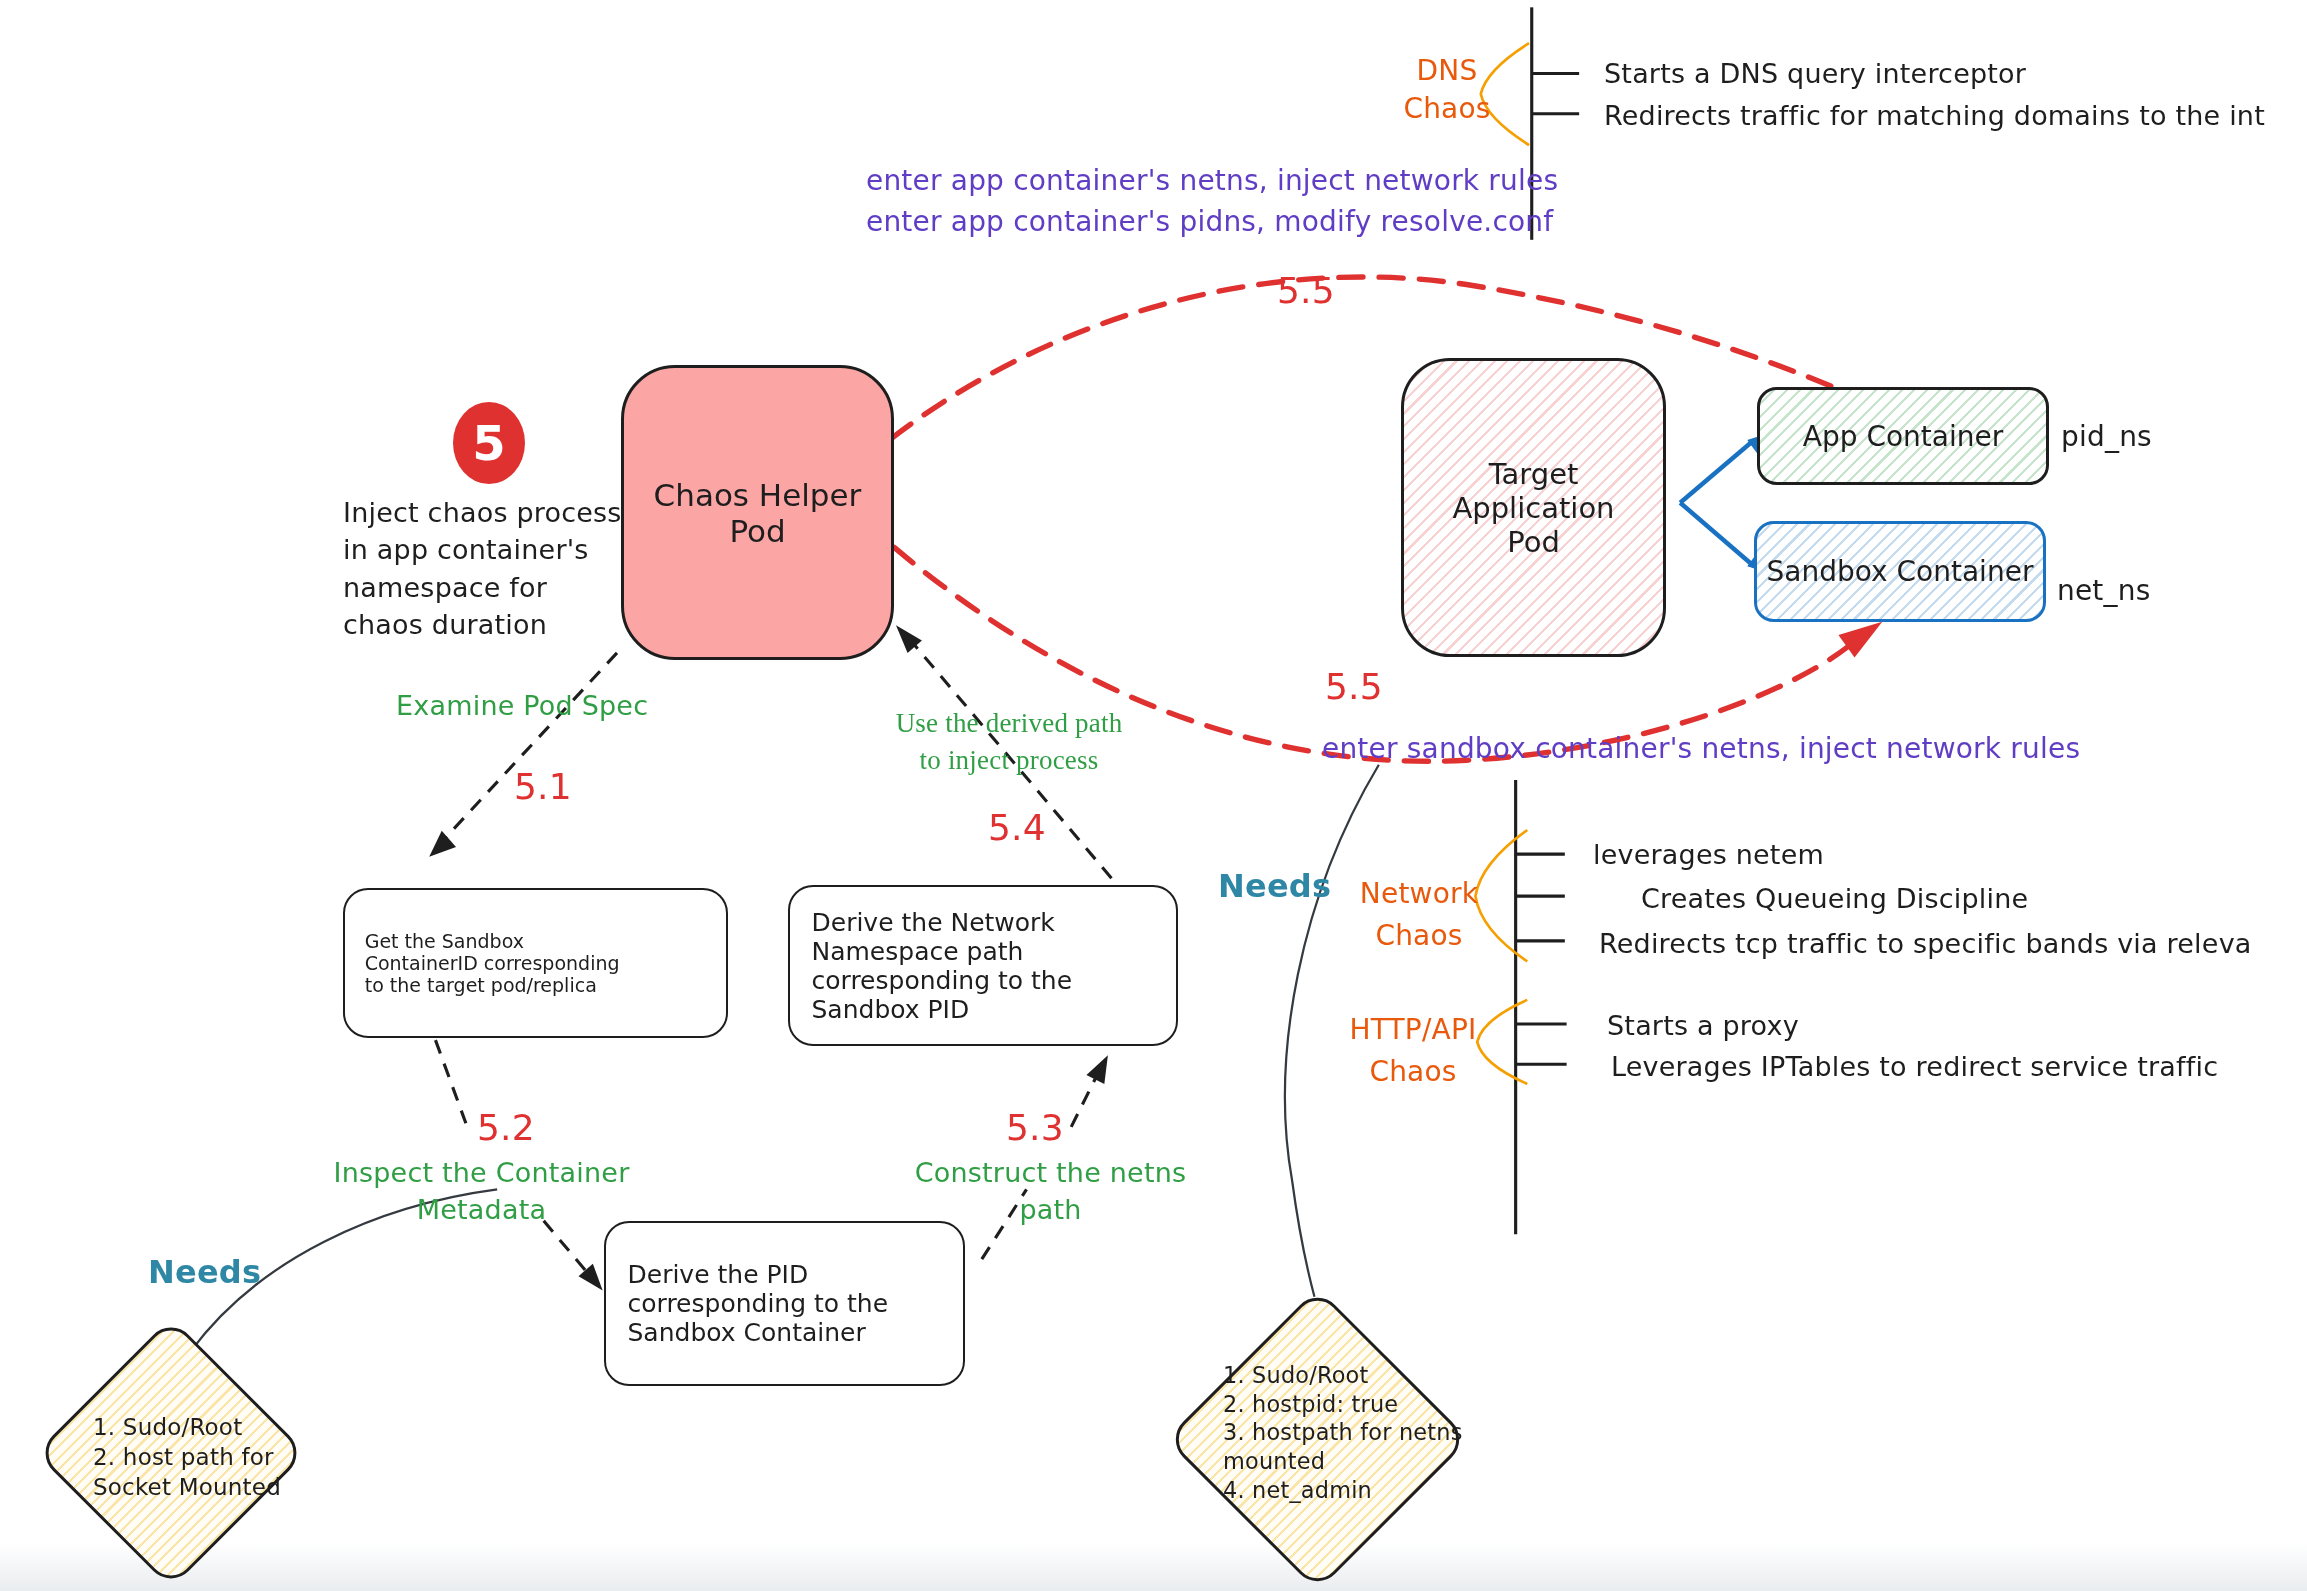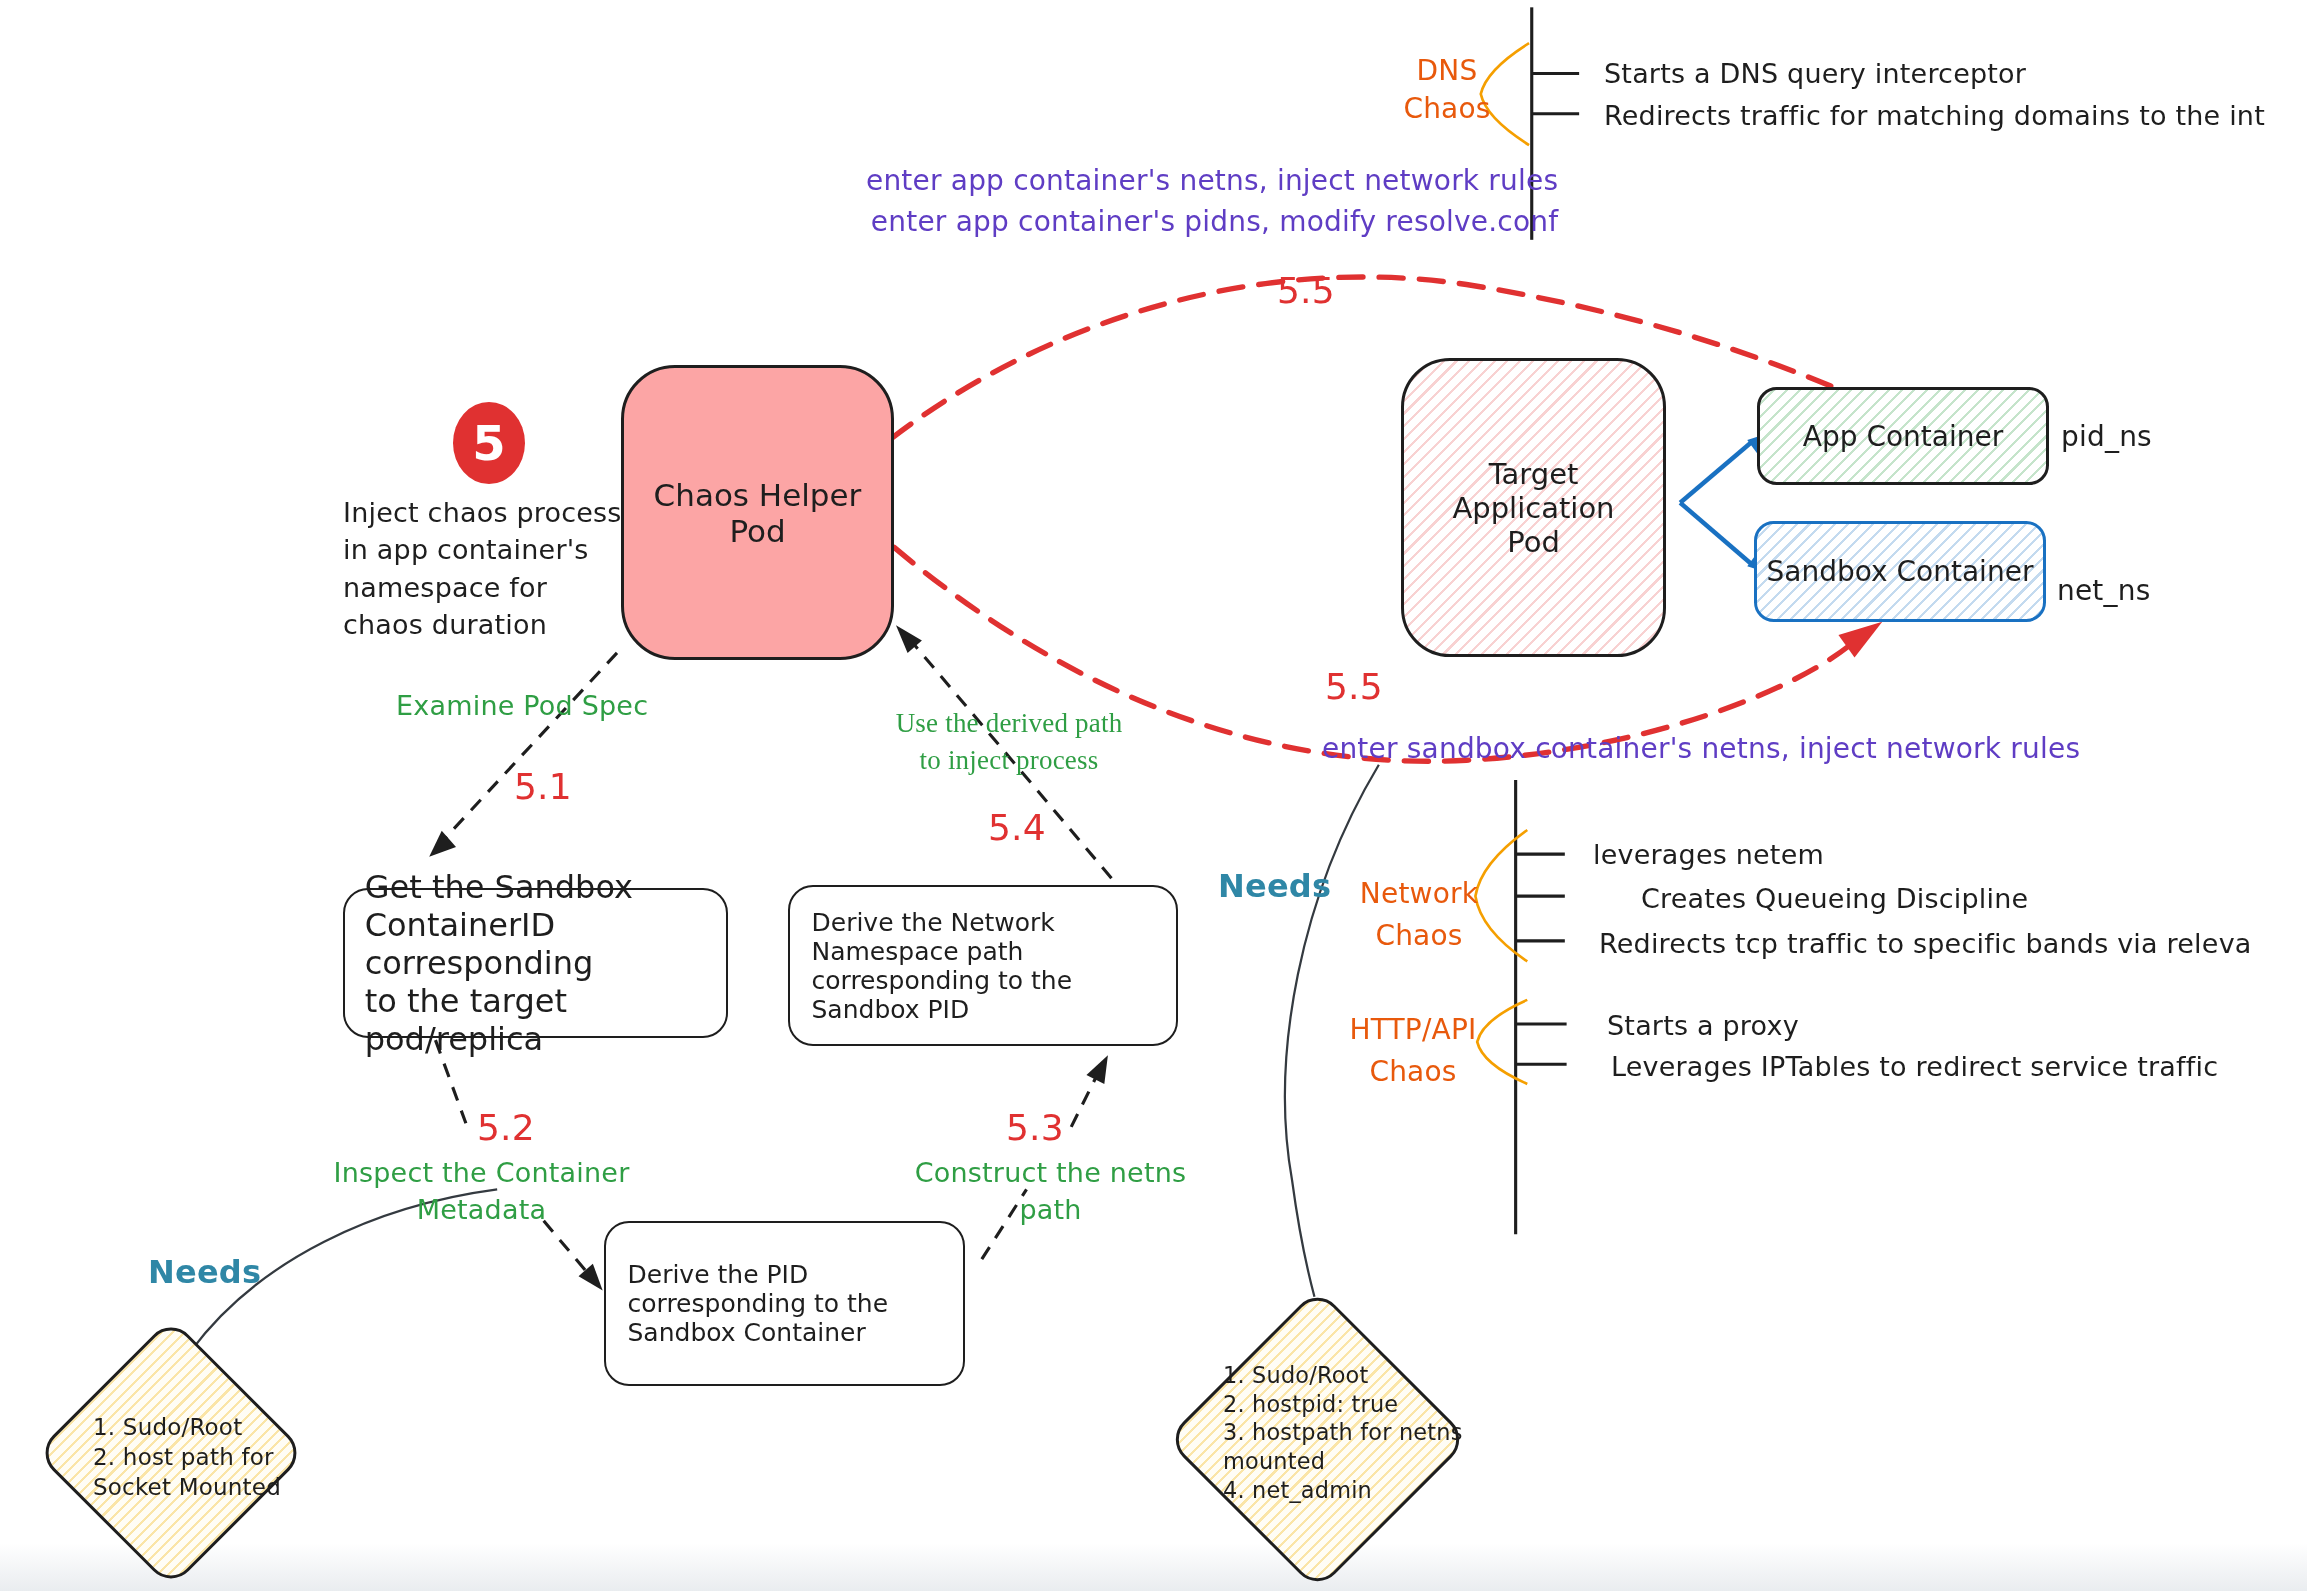--- a/index.html
+++ b/index.html
@@ -6,21 +6,21 @@
   body{
     width:2307px;height:1592px;position:relative;overflow:hidden;
     background:#ffffff;color:#1e1e1e;
     font-family:"DejaVu Sans","Liberation Sans",sans-serif;
   }
   .t{position:absolute;white-space:pre-line;letter-spacing:0.2px;line-height:1.38;}
   .nowrap{white-space:nowrap;}
   .ctr{text-align:center;}
   .green{color:#2f9e44;}
   .red{color:#e03131;}
-  .purple{color:#5f3dc4;text-align:right;}
+  .purple{color:#5f3dc4;}
   .orange{color:#e8590c;font-weight:500;}
   .teal{color:#2f87a6;font-weight:600;}
   .fs26{font-size:23px;}.fs25{font-size:22.4px;}
   .fs30{font-size:27px;}.fs31{font-size:28px;}
   .fs36{font-size:32px;}
   .stepnum{font-size:36px;font-weight:400;}
   .node{
     position:absolute;display:flex;align-items:center;justify-content:center;
     text-align:center;white-space:pre-line;box-sizing:border-box;
     border:3.1px solid #1e1e1e;background:#fff;
@@ -101,21 +101,21 @@
 </div>
 <div class="node hatch-green" style="left:1757px;top:387px;width:292px;height:98px;border-radius:19.7px;font-size:28px;">
   <span>App Container</span>
 </div>
 <div class="t fs31 nowrap" style="left:2061px;top:418px;">pid_ns</div>
 <div class="node hatch-blue" style="left:1754px;top:521px;width:292px;height:101px;border-radius:19.7px;font-size:28px;border-color:#1971c2;">
   <span>Sandbox Container</span>
 </div>
 <div class="t fs31 nowrap" style="left:2057px;top:572px;">net_ns</div>
 
-<div class="node" style="left:343px;top:888px;width:385px;height:150px;border-radius:25px;border-width:2.7px;font-size:32px;text-align:left;justify-content:flex-start;padding-left:19.7px;">
+<div class="node" style="left:343px;top:888px;width:385px;height:150px;border-radius:25px;border-width:2.7px;font-size:19px;text-align:left;justify-content:flex-start;padding-left:19.7px;">
   <span>Get the Sandbox
 ContainerID corresponding
 to the target pod/replica</span>
 </div>
 <div class="node" style="left:788px;top:885px;width:390px;height:161px;border-radius:25px;border-width:2.7px;font-size:25px;text-align:left;justify-content:flex-start;padding-left:21.5px;">
   <span>Derive the Network
 Namespace path
 corresponding to the
 Sandbox PID</span>
 </div>

